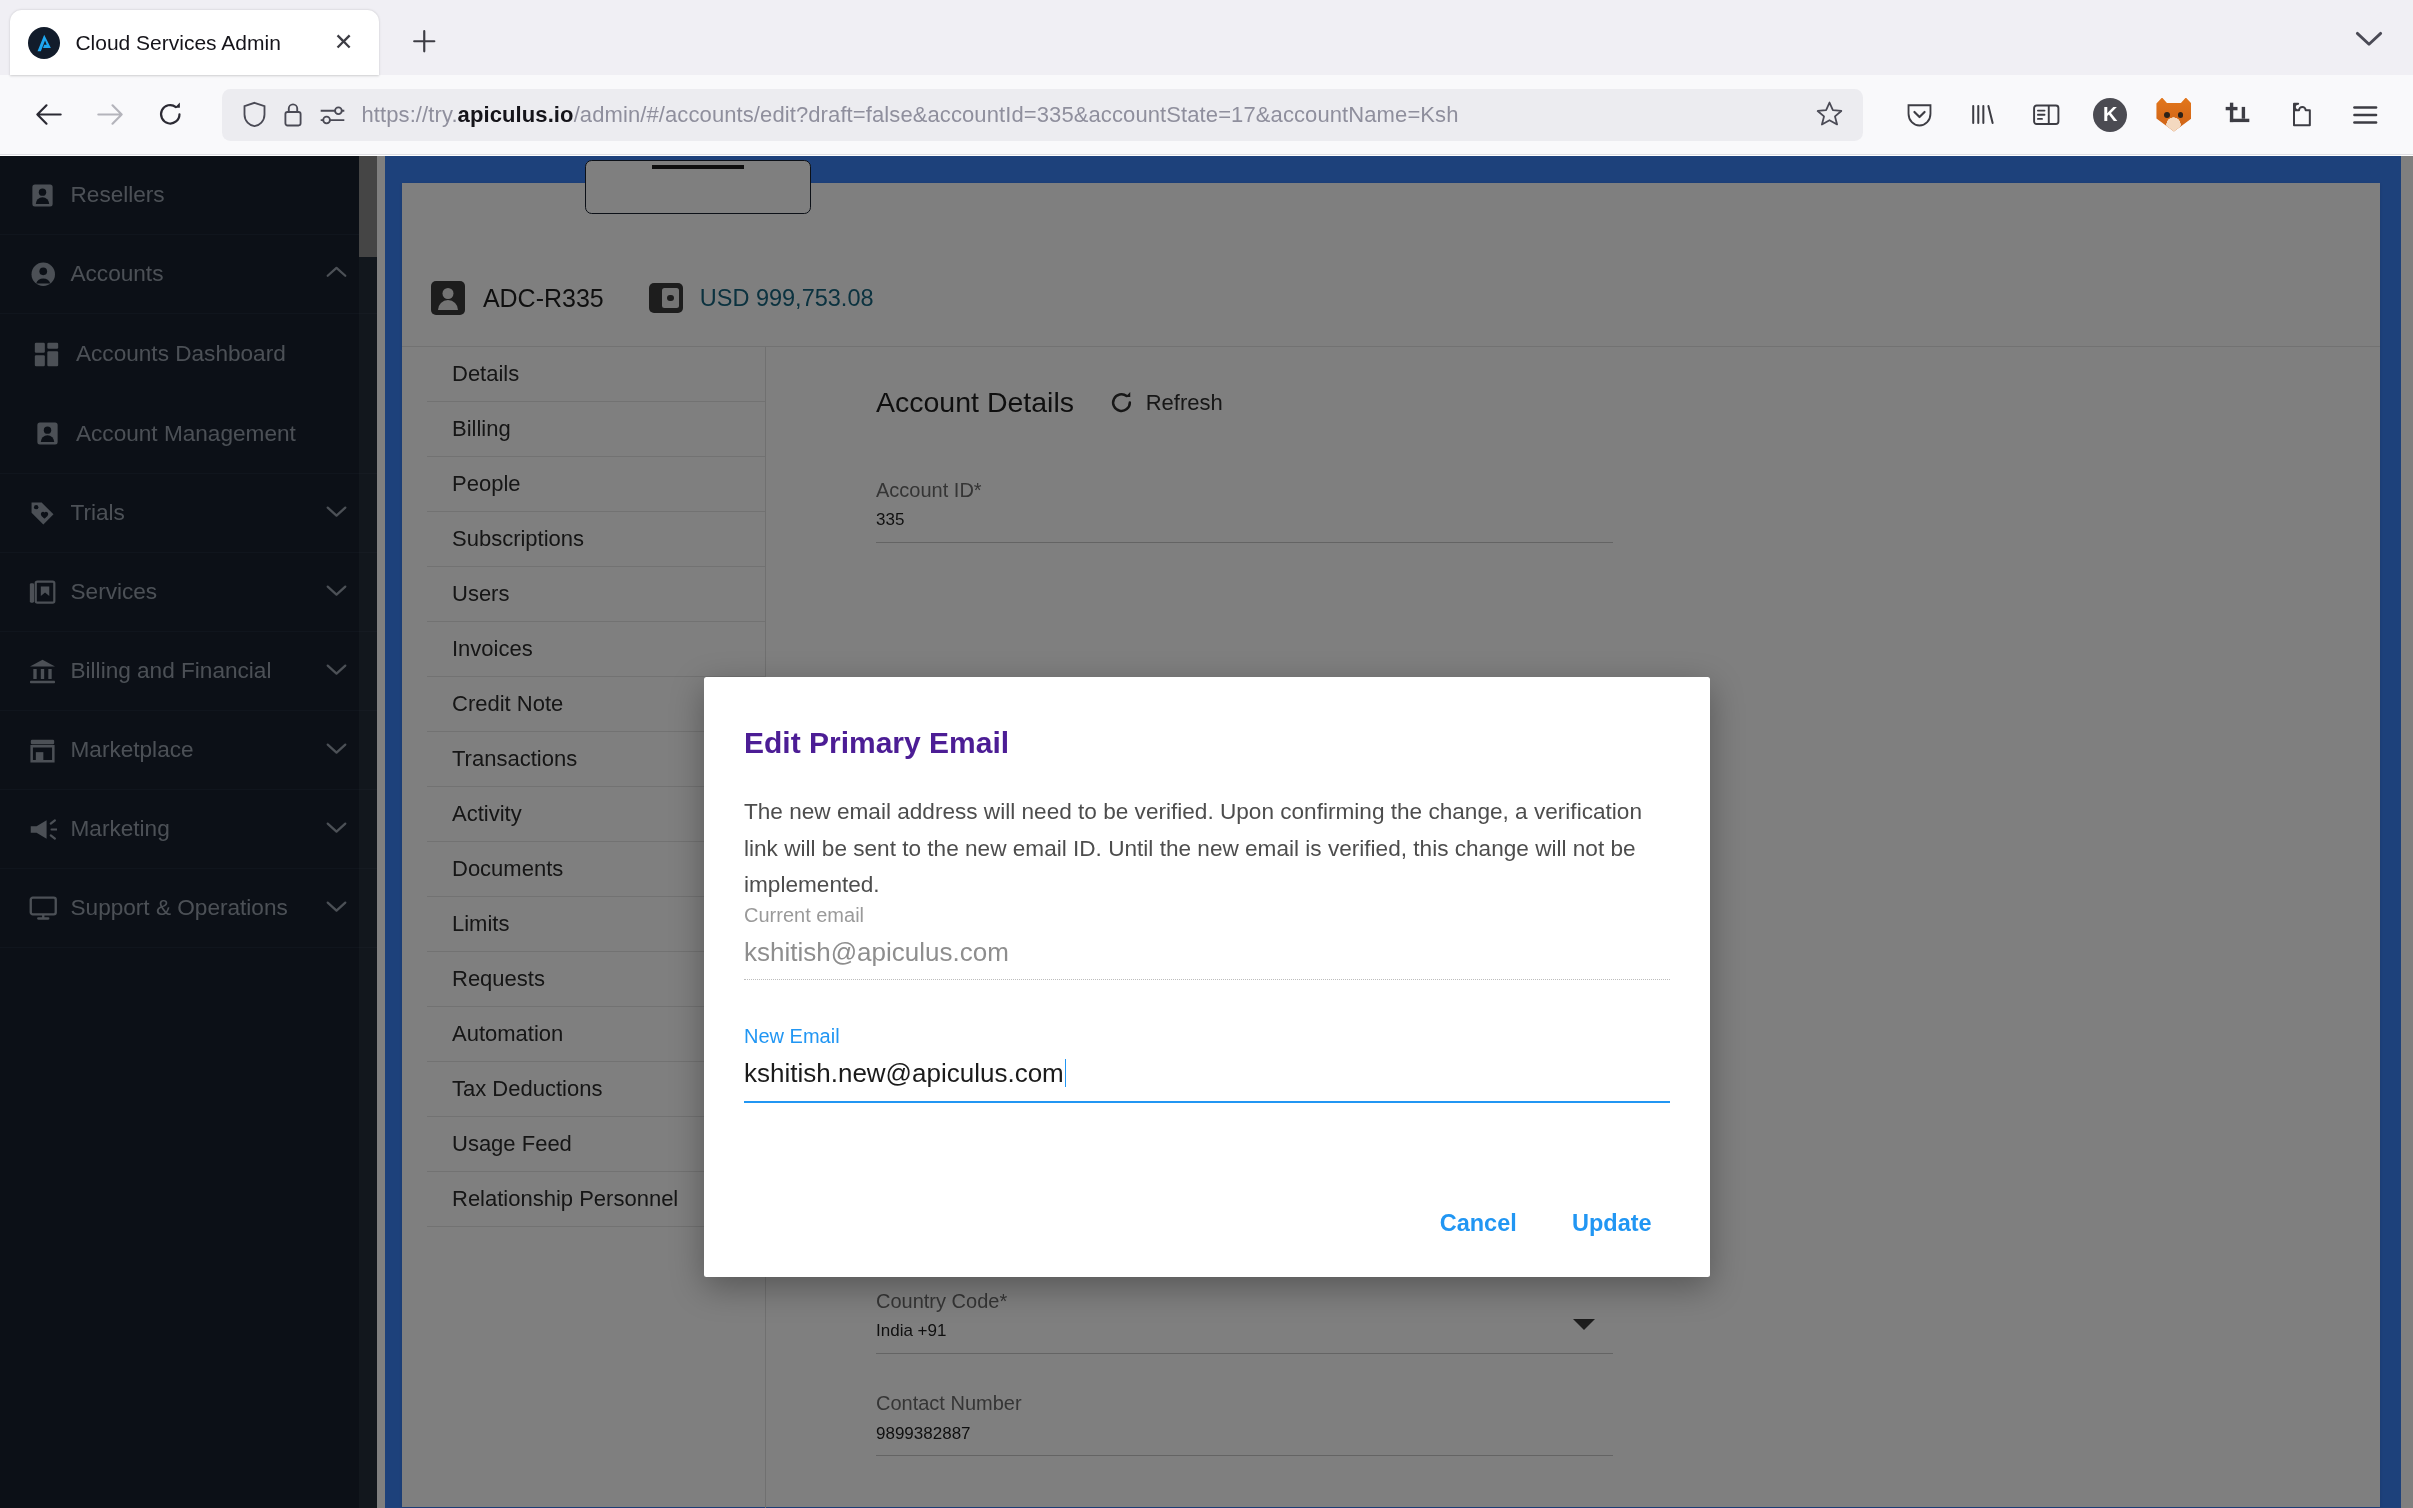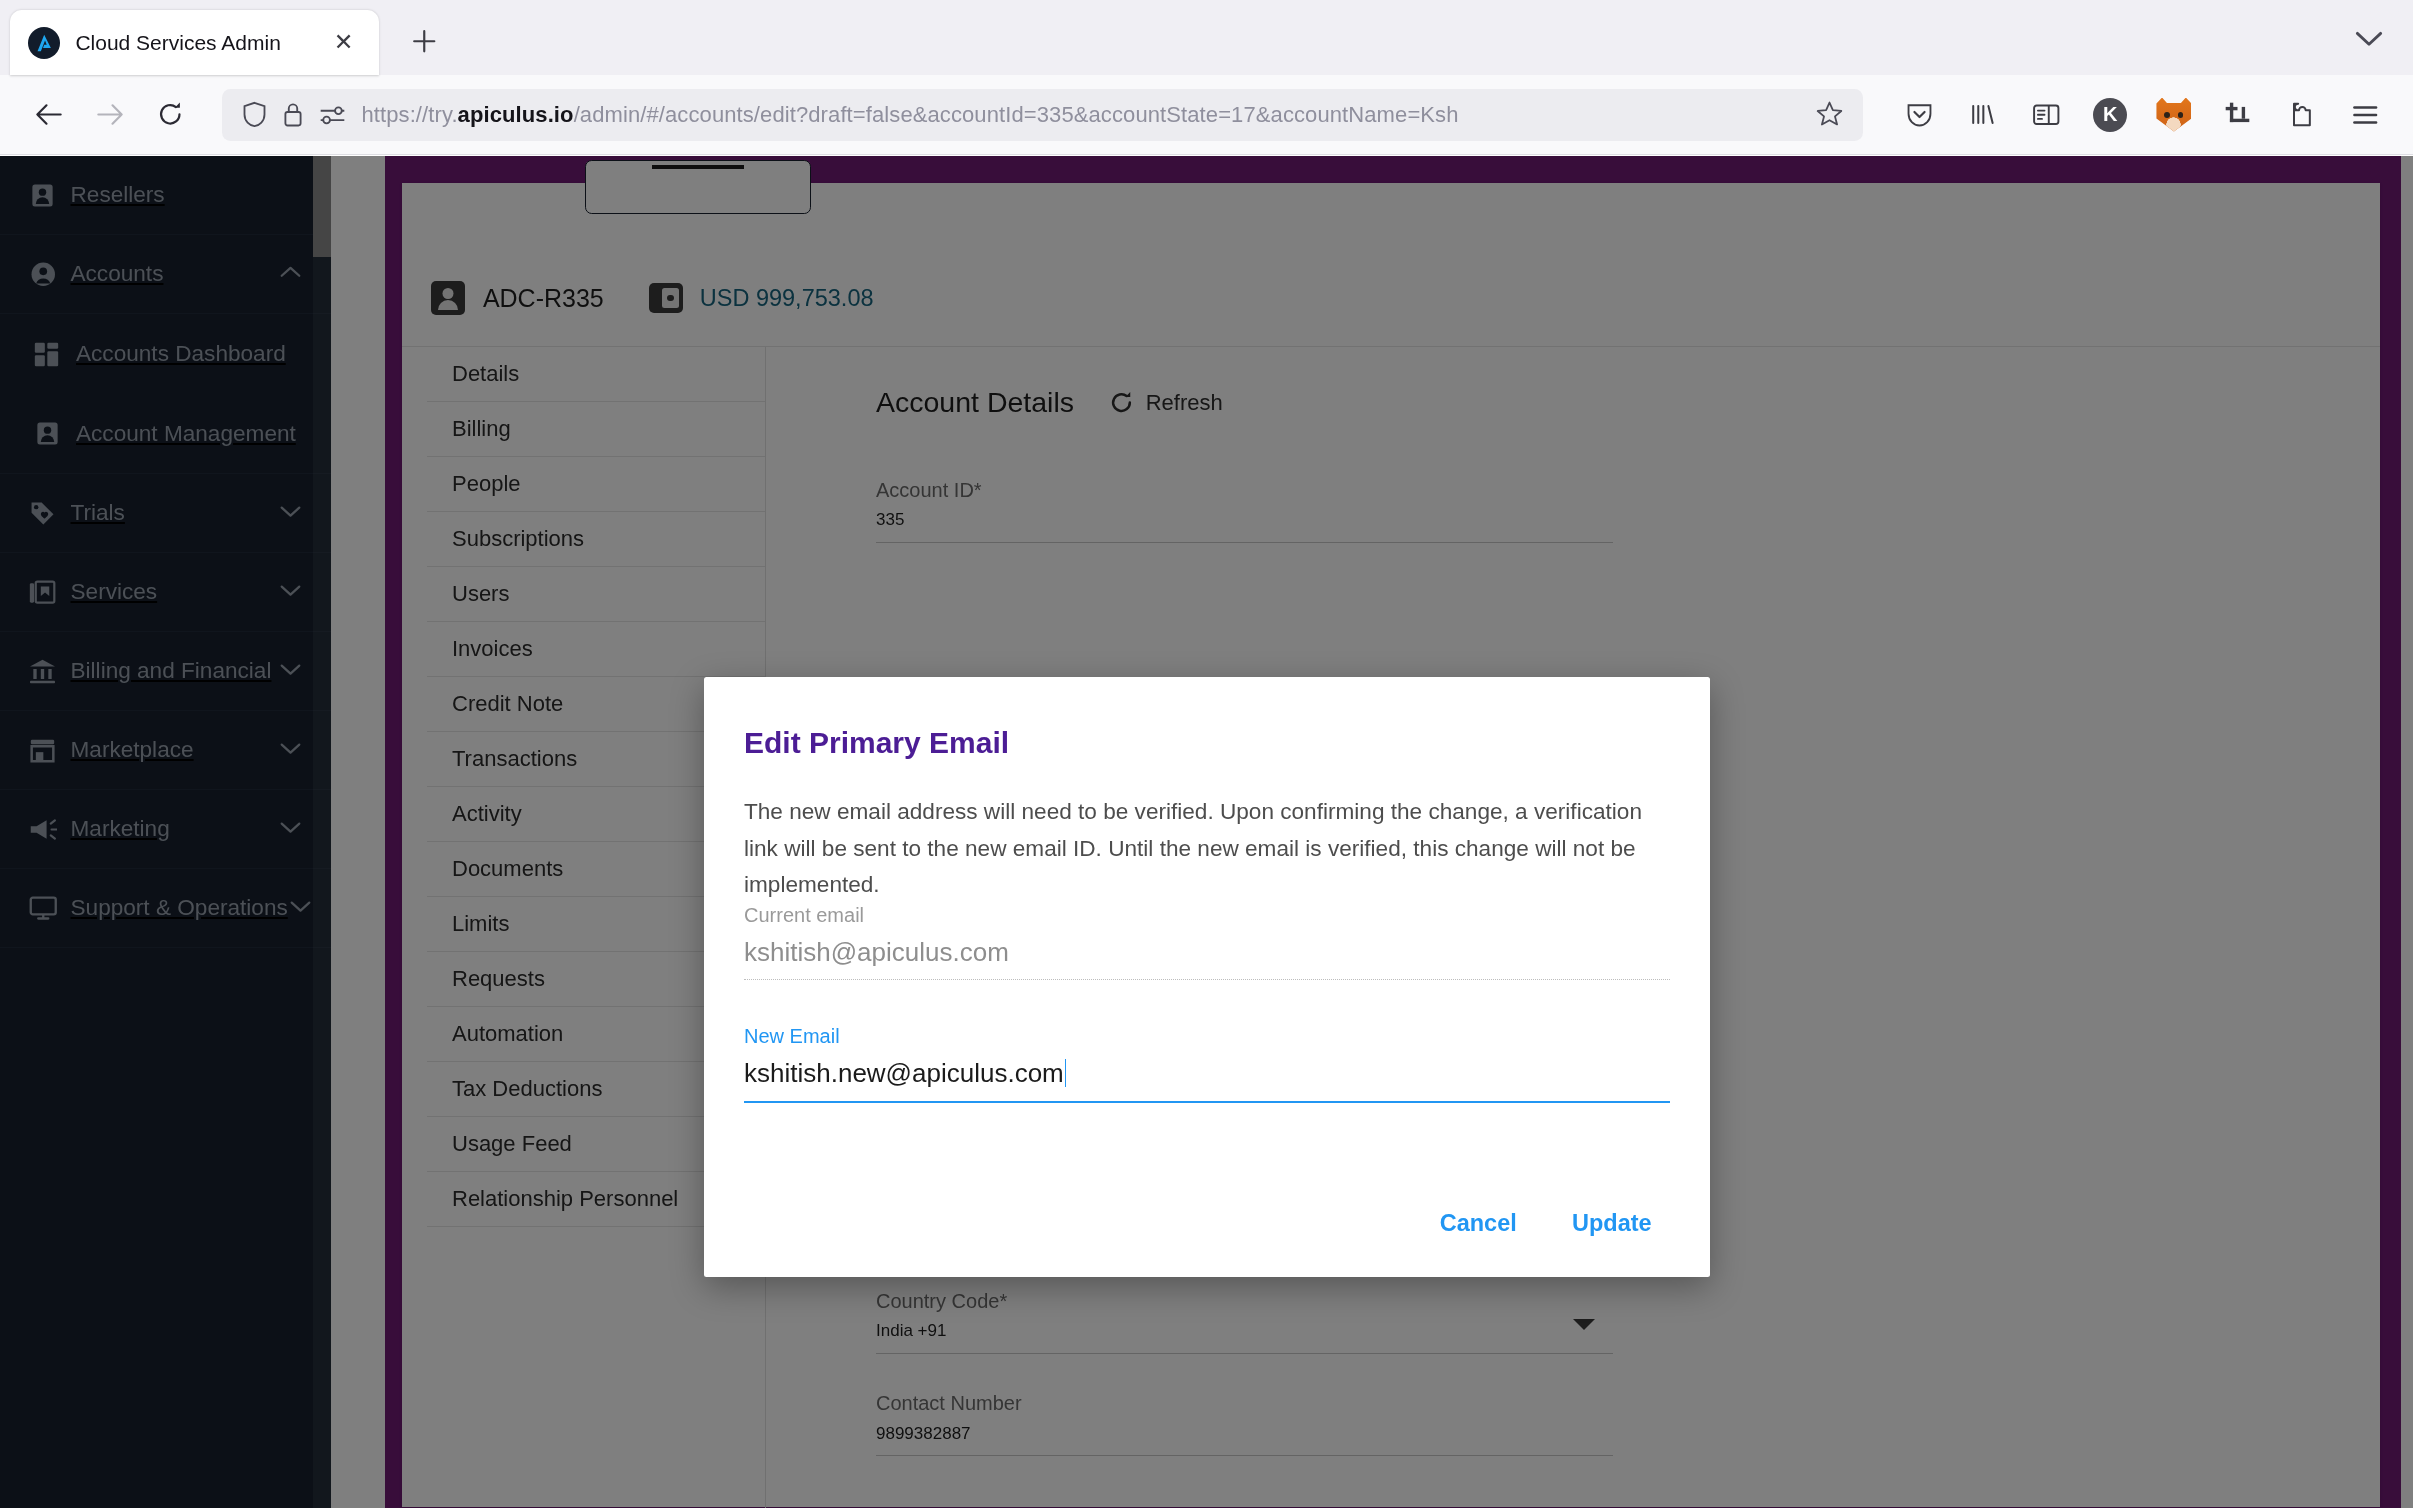--- a/index.html
+++ b/index.html
@@ -112,24 +112,23 @@
   
   .scrim {
     position:absolute; inset:0;
     background:rgba(0,0,0,.5);
     z-index:50;
   }
 
   
   .sidebar {
     position:absolute; top:0; left:0;
-    width:331px; height:1353px;
+    width:377px; height:1353px;
     background:#18212e;
     z-index:10;
-    text-decoration:underline;
   }
   .side-item {
     display:flex; align-items:center;
     height:79px; padding:0 28.5px;
     color:#98a1ad; font-size:22.6px;
     border-bottom:0.8px solid #202b3a;
   }
   .side-item.sub { padding-left:34px; border-bottom:none; height:80px; }
   .side-item .si-icon {
     width:42px; flex:0 0 auto; display:flex; align-items:center;
@@ -144,21 +143,21 @@
   }
   .side-scrollbar-thumb {
     position:absolute; top:0; left:0; width:18.4px; height:101px;
     background:#8b8b8b;
   }
 
   
   .main {
     position:absolute; top:0; left:385px;
     width:2016px; height:1353px;
-    background:#701a75;
+    background:#3b82f6;
   }
   .content-card {
     position:absolute; top:27px; left:17px;
     width:1978px; height:1324px;
     background:#ffffff;
     box-shadow:0 0.8px 3.4px rgba(0,0,0,.12);
   }
   .cut-button {
     position:absolute; top:-23.5px; left:183px;
     width:226px; height:54px;

